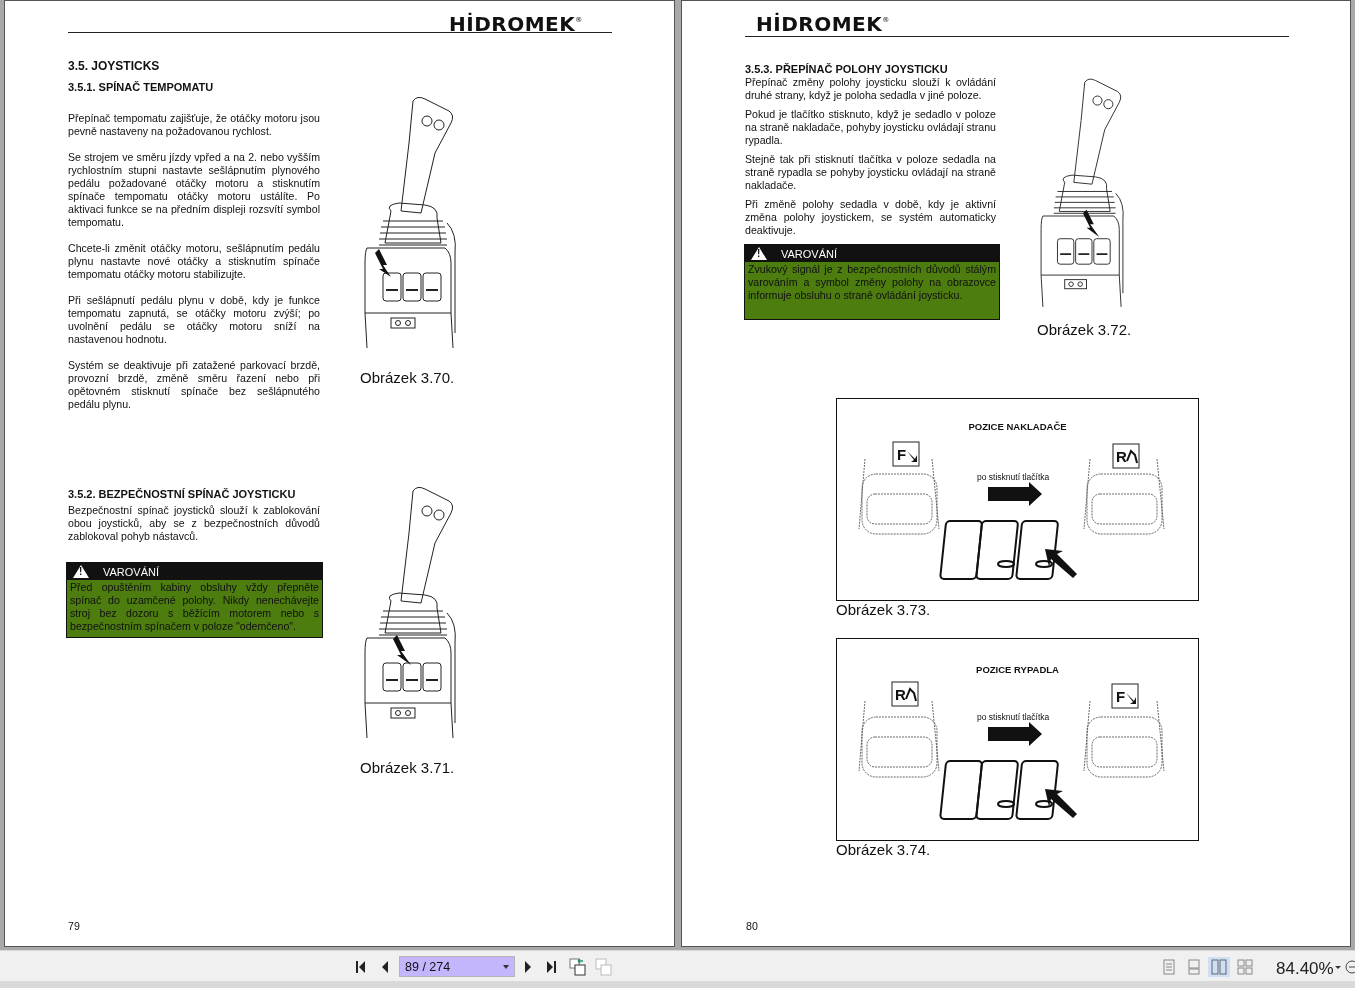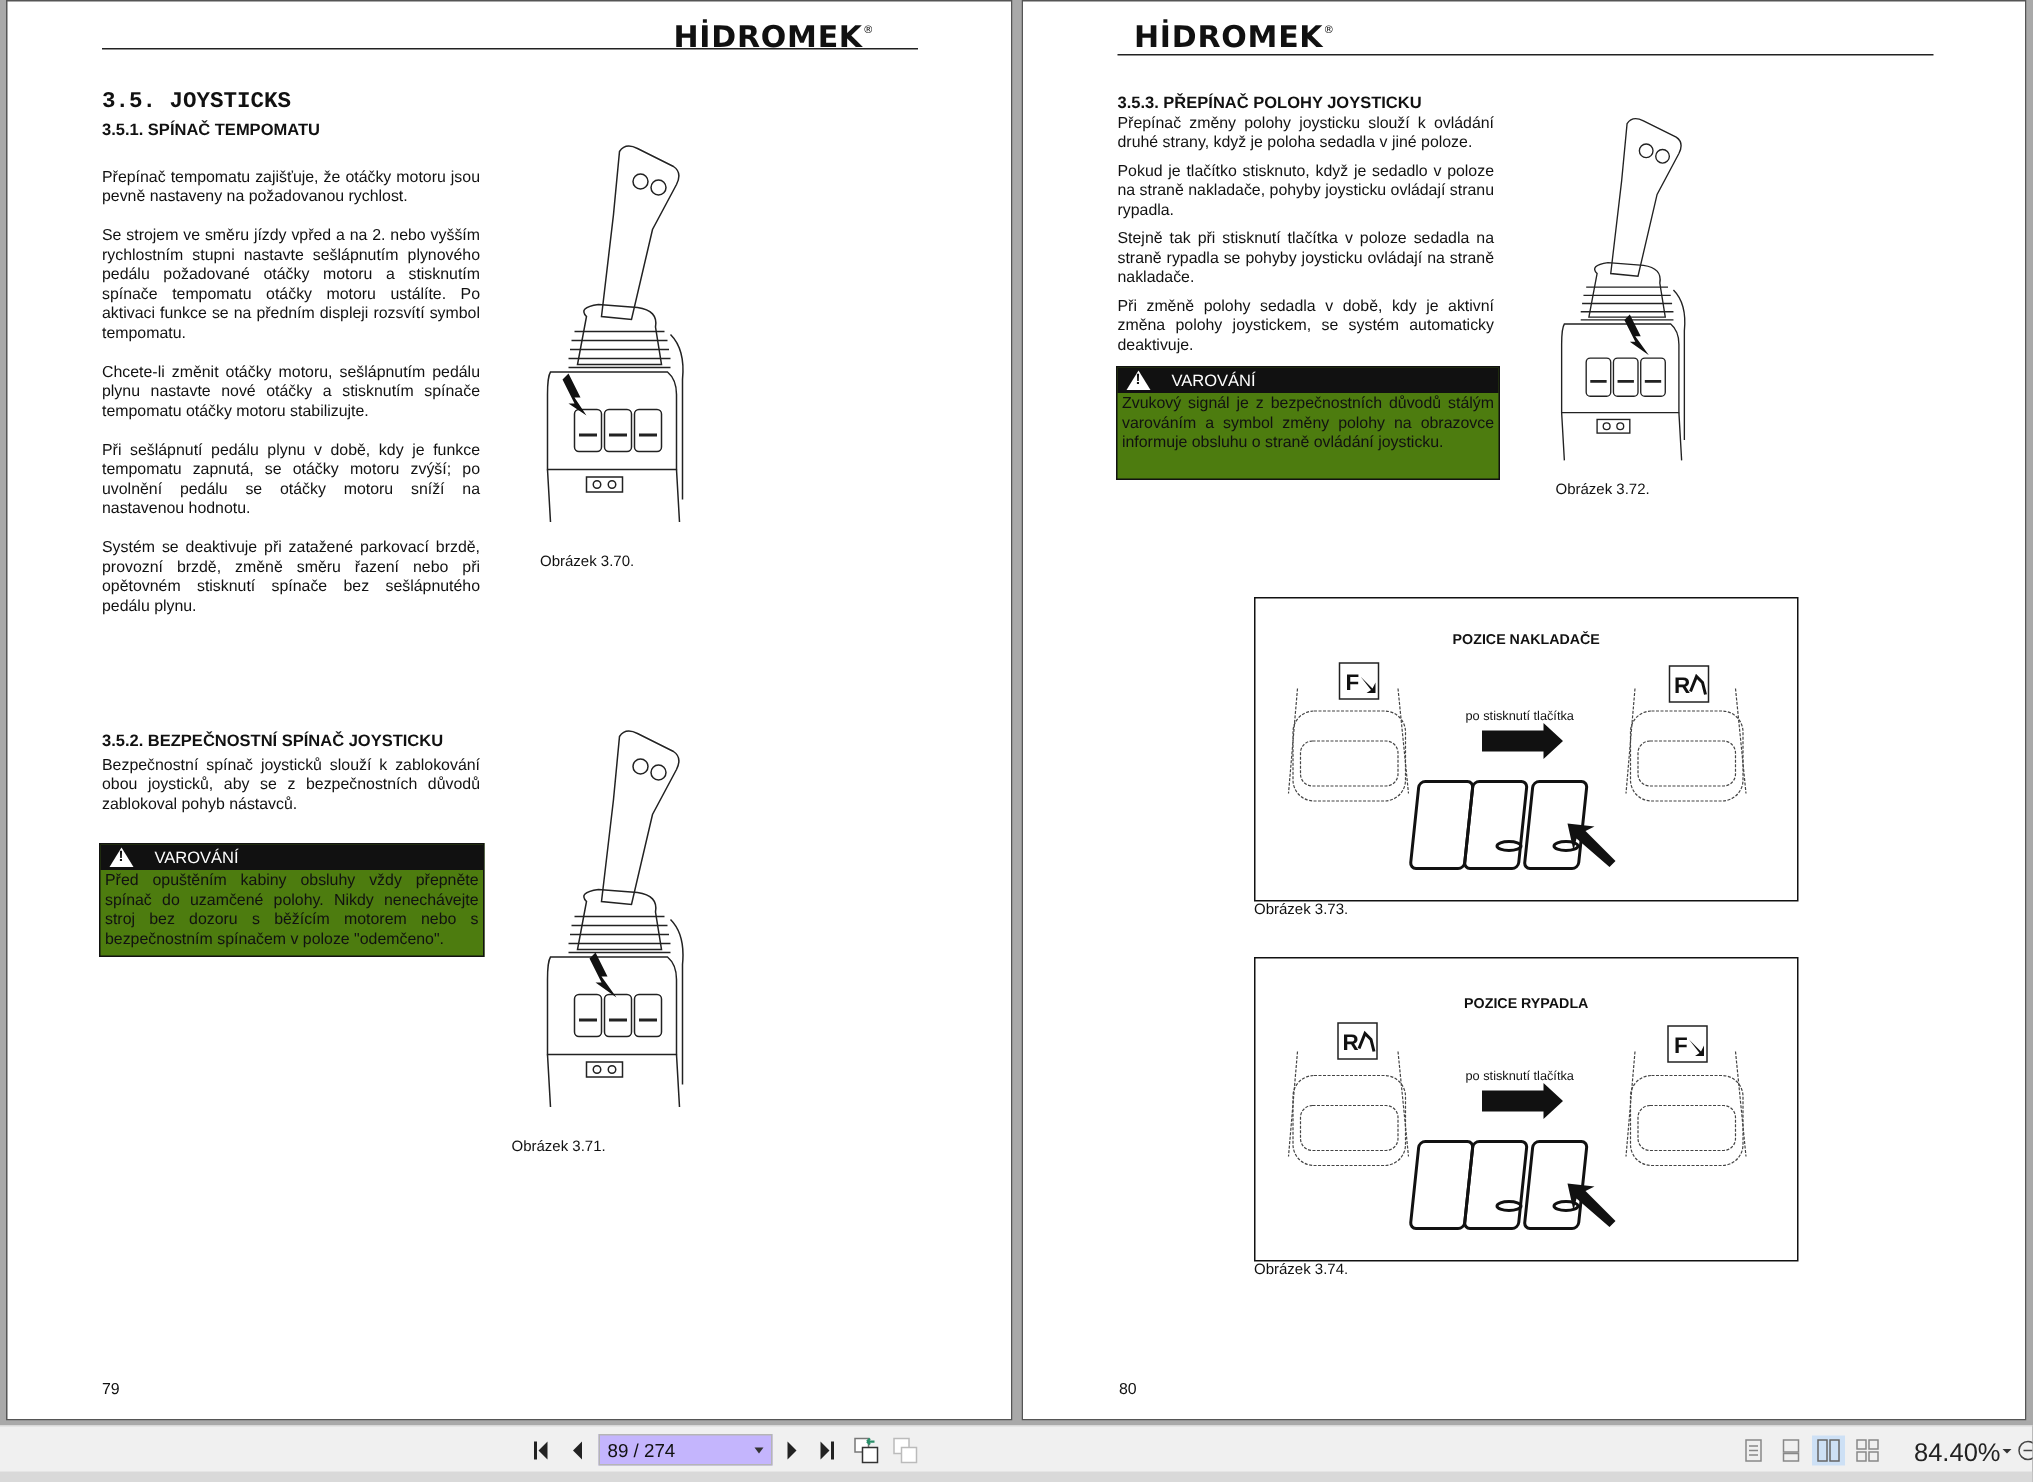--- a/index.html
+++ b/index.html
@@ -4,30 +4,30 @@
 <style>
   html,body{margin:0;padding:0;}
   body{width:1355px;height:988px;overflow:hidden;background:#a9a9a9;position:relative;font-family:"Liberation Sans",sans-serif;color:#111;}
   .viewer{position:absolute;left:0;top:0;width:1355px;height:950px;background:#a9a9a9;}
   .page{position:absolute;top:0;background:#fff;border:1px solid #555;box-sizing:border-box;}
   #page-left{left:4px;width:671px;height:947px;}
   #page-right{left:681px;width:670px;height:947px;}
   .header-line{position:absolute;height:1px;background:#222;}
   .logo{position:absolute;font-family:"DejaVu Sans",sans-serif;font-weight:bold;font-size:20px;letter-spacing:0.5px;color:#111;}
   .logo sup{font-size:7px;font-weight:normal;vertical-align:top;position:relative;top:4px;}
-  .h-sec{position:absolute;font-weight:bold;font-size:15px;font-family:Liberation Mono, monospace;}
+  .h-sec{position:absolute;font-weight:bold;font-size:12px;}
   .h-sub{position:absolute;font-weight:bold;font-size:11px;}
   .para{position:absolute;font-size:10.6px;line-height:13px;text-align:justify;}
   .para p{margin:0 0 13px 0;}
   .warn{position:absolute;border:1px solid #111;box-sizing:border-box;background:#4d7c0f;}
   .warn-head{background:#111;color:#fff;height:17px;display:flex;align-items:center;font-size:11px;padding-left:6px;}
   .warn-head .tri{width:0;height:0;border-left:8px solid transparent;border-right:8px solid transparent;border-bottom:13px solid #fff;position:relative;margin-right:14px;}
   .warn-head .tri:after{content:"!";position:absolute;left:-2px;top:1px;color:#111;font-size:10px;font-weight:bold;}
   .warn-body{padding:1px 3px 2px 3px;font-size:10.6px;line-height:13px;text-align:justify;}
-  .caption{position:absolute;font-size:10px;}
+  .caption{position:absolute;font-size:15px;}
   .pagenum{position:absolute;font-size:10.6px;}
   .fig{position:absolute;}
   .figbox{position:absolute;border:1px solid #111;box-sizing:border-box;background:#fff;}
   .figbox .title{position:absolute;left:0;right:0;text-align:center;font-weight:bold;font-size:9.5px;}
   .figbox .arrowtxt{position:absolute;font-size:8.5px;}
   .toolbar{position:absolute;left:0;top:950px;width:1355px;height:38px;background:#f0f0f0;border-top:1px solid #d8d8d8;}
   .toolbar .strip{position:absolute;left:0;right:0;bottom:0;height:8px;background:#d9d9d9;}
   .tb-btn{position:absolute;top:8px;height:18px;display:flex;align-items:center;justify-content:center;cursor:pointer;}
   .page-select{position:absolute;left:399px;top:956px;width:116px;height:21px;background:#c4b5fd;border:1px solid #b5b5b5;box-sizing:border-box;font-size:12.5px;display:flex;align-items:center;padding-left:5px;}
   .page-select .caret{position:absolute;right:5px;top:8px;width:0;height:0;border-left:3px solid transparent;border-right:3px solid transparent;border-top:4px solid #333;}
@@ -99,21 +99,21 @@
         <rect x="48" y="180" width="18" height="28" rx="3"></rect>
         <rect x="68" y="180" width="18" height="28" rx="3"></rect>
         <path d="M31 197 L43 197 M51 197 L63 197 M71 197 L83 197" stroke-width="2"></path>
         <rect x="36" y="225" width="24" height="10"></rect>
         <circle cx="43" cy="230" r="2.5"></circle>
           <circle cx="53" cy="230" r="2.5"></circle>
         <path d="M10 220 L12 255 M96 220 L98 255"></path>
       </g>
       <path d="M42 152 L50 168 L46 168 L56 182 L42 172 L46 172 L38 156 Z" fill="#111"></path>
     </svg>
-    <div class="caption" style="left:336px;top:758px;text-align:center;">Obrázek 3.71.</div>
+    <div class="caption" style="left:355px;top:758px;text-align:center;">Obrázek 3.71.</div>
 
     <div class="pagenum" style="left:63px;top:919px;">79</div>
   </div>
 
   <div class="page" id="page-right">
     <div class="logo" style="left:74px;top:11px;"><span>HİDROMEK</span><sup>®</sup></div>
     <div class="header-line" style="left:63px;top:35px;width:544px;"></div>
 
     <div class="h-sub" style="left:63px;top:62px;">3.5.3. PŘEPÍNAČ POLOHY JOYSTICKU</div>
     <div class="para" style="left:63px;top:75px;width:251px;">

